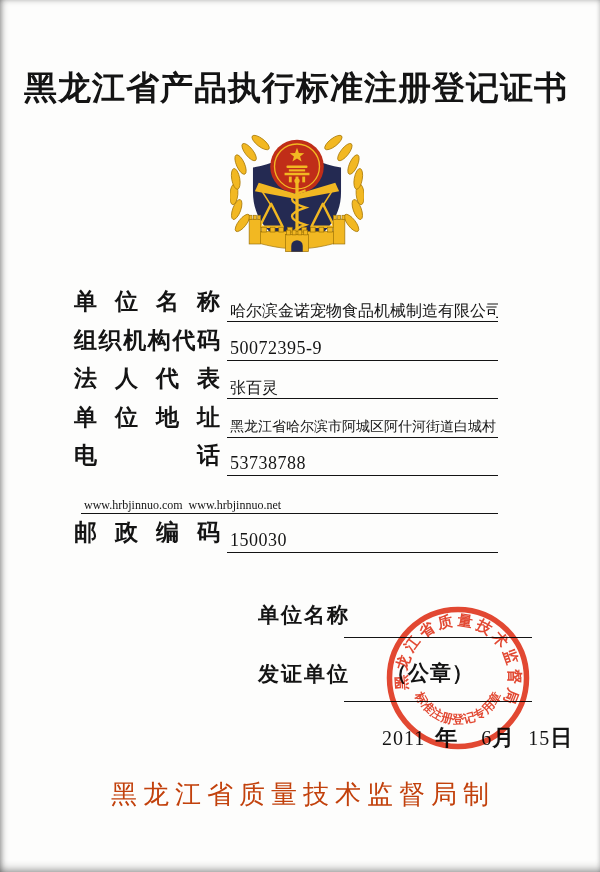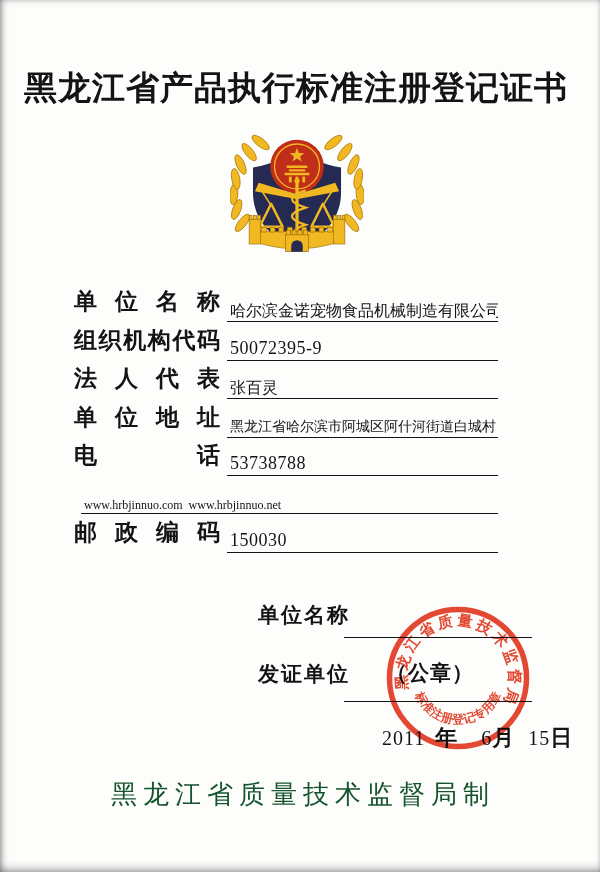--- a/index.html
+++ b/index.html
@@ -52,21 +52,21 @@
   .date-num{font-size:20px;letter-spacing:1px;}
   .date-unit{font-size:22px;font-weight:bold;}
   .du-year{margin-left:10px;}
   .dn-month{margin-left:24px;}
   .dn-day{margin-left:14px;}
   
   .seal{position:absolute;left:384px;top:604px;width:148px;height:148px;mix-blend-mode:multiply;opacity:.93;}
   
   .footer{
     position:absolute;left:0;right:0;top:777px;text-align:center;
-    font-size:26px;letter-spacing:6px;color:#14532d;white-space:nowrap;text-indent:6px;
+    font-size:26px;letter-spacing:6px;color:#c2410c;white-space:nowrap;text-indent:6px;
   }
 </style>
 </head>
 <body>
 
 <div class="page">
 
   <div class="title">黑龙江省产品执行标准注册登记证书</div>
 
   <svg class="emblem" viewBox="0 0 140 134" aria-hidden="true">

